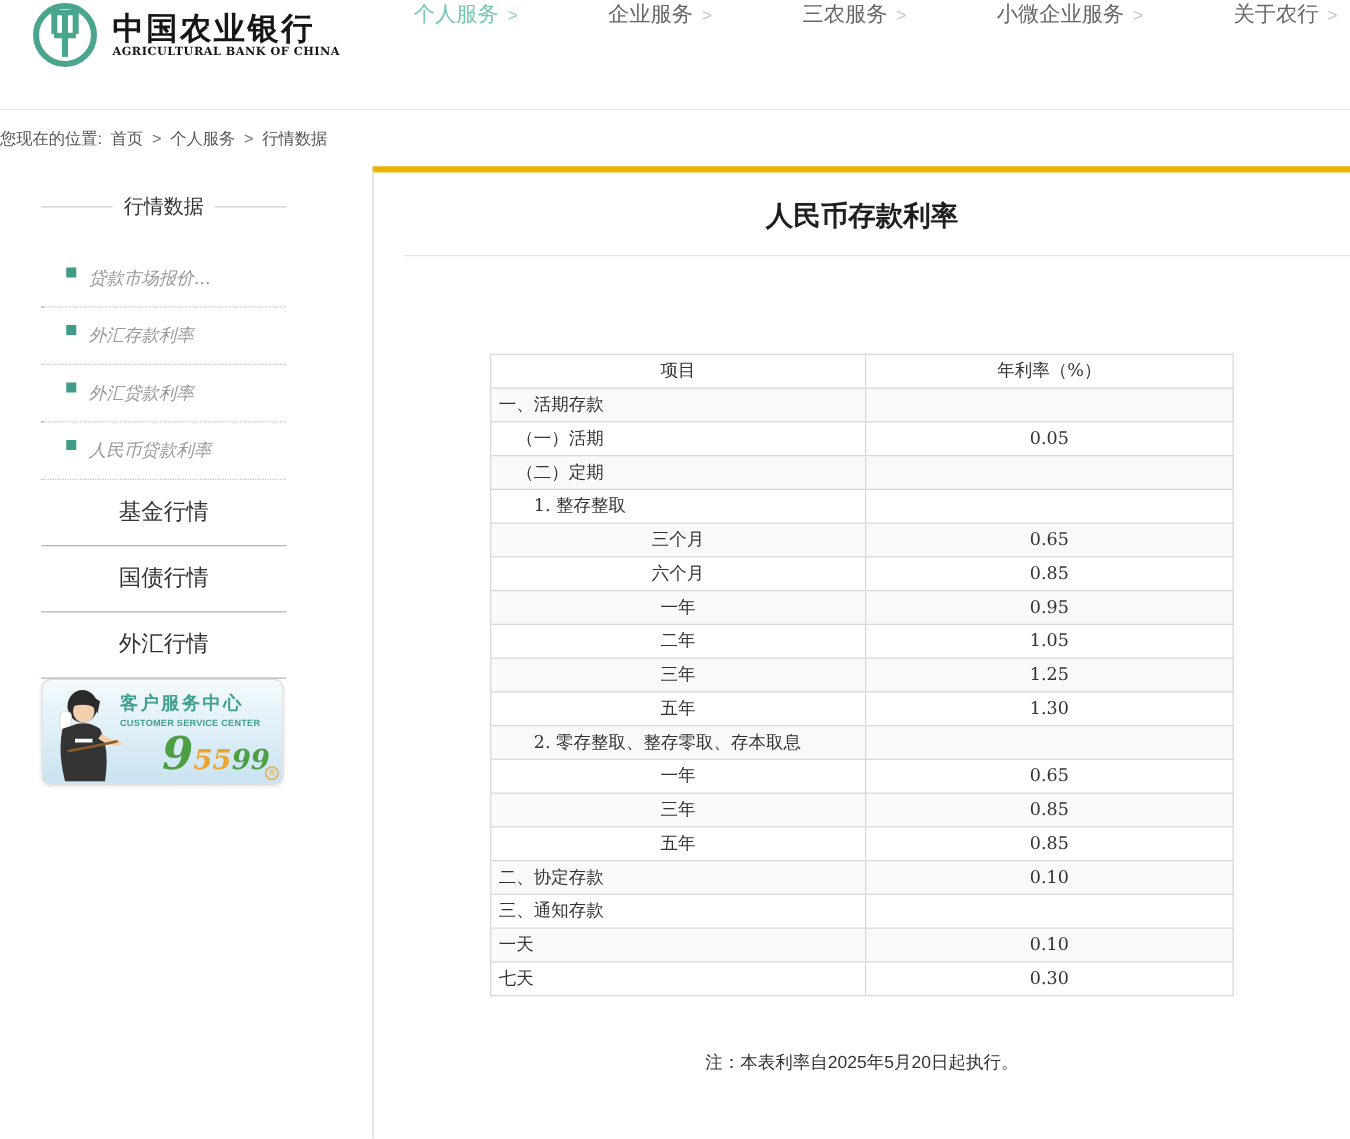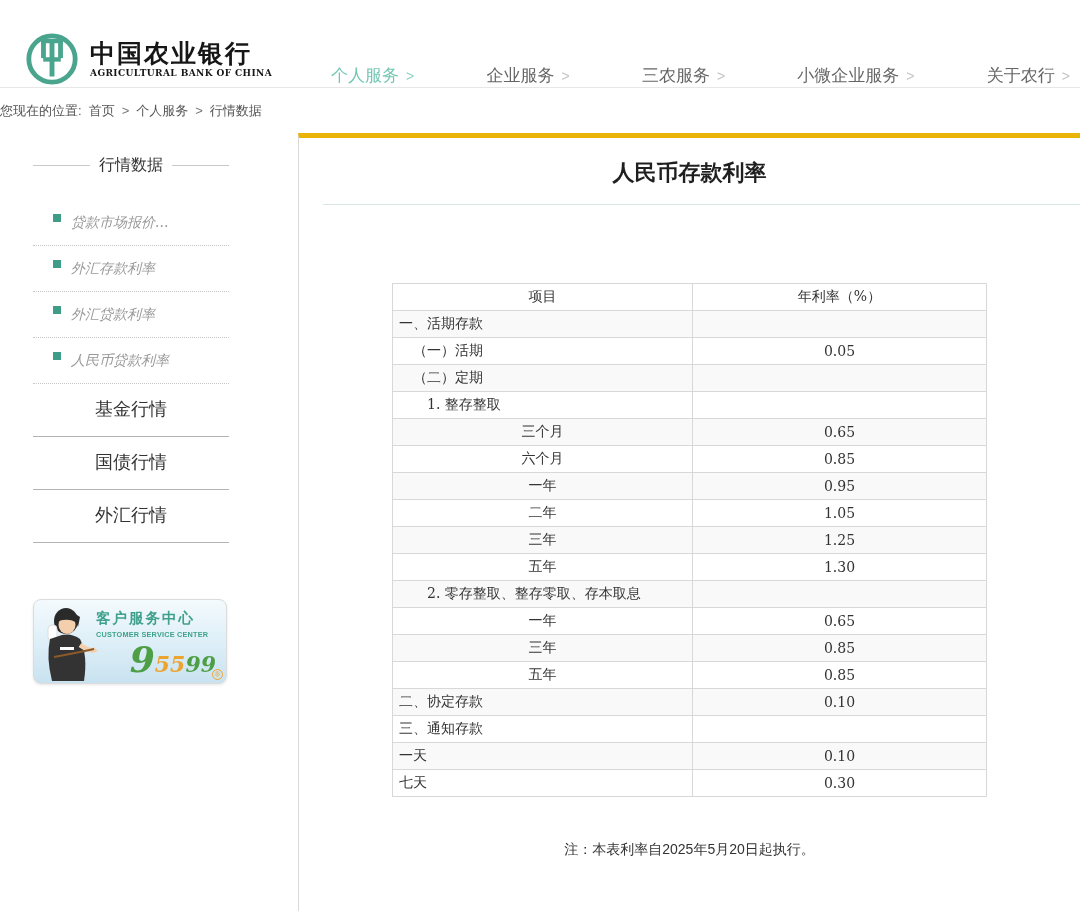--- a/index.html
+++ b/index.html
@@ -1,20 +1,20 @@
 <!DOCTYPE html>
 <html><head>
 <meta charset="utf-8">
 <style>
   * { margin:0; padding:0; box-sizing:border-box; }
   html,body { width:1080px; height:911px; overflow:hidden; background:#fff;
     font-family:"Liberation Sans", sans-serif; }
 
   
-  .header { height:88px; display:flex; align-items:flex-end; padding-left:24px;
+  .header { height:88px; display:flex; align-items:flex-start; padding-left:24px;
     border-bottom:1px solid #e7e7e7; background:#fff; }
   .logo { display:flex; align-items:center; gap:10px; width:252px; flex:none; cursor:pointer; }
   .logo-text { display:flex; flex-direction:column; }
   .logo-cn { font-family:"DejaVu Serif", serif; font-weight:bold; font-size:25px;
     color:#161616; letter-spacing:2px; line-height:1.15; white-space:nowrap; }
   .logo-en { font-family:"DejaVu Serif", serif; font-weight:bold; font-size:9px;
     color:#161616; letter-spacing:.4px; white-space:nowrap; }
   .nav { flex:1; display:flex; justify-content:space-between; align-items:center;
     padding:0 10px 0 55px; }
   .nav-item { font-size:17px; color:#666; cursor:pointer; display:flex;
@@ -40,21 +40,21 @@
   .section-active { text-align:center; font-size:18px; font-weight:bold; color:#222;
     padding:8px 0 22px; border-bottom:1px solid #b3b3b3; margin-bottom:10px; cursor:pointer; }
   .side-link { display:flex; gap:10px; font-size:14px; color:#999;
     font-family:"DejaVu Serif", serif; padding:14px 0 13px 20px;
     border-bottom:1px dotted #c6c6c6; cursor:pointer;font-style:italic; }
   .side-link .sq { width:8px; height:8px; background:#3f9c87; flex:none; }
   .side-section { text-align:center; font-size:18px; color:#333; padding:13px 0 15px;
     border-bottom:1px solid #b3b3b3; cursor:pointer; }
 
   
-  .banner { margin-top:56px; width:194px; height:85px; border-radius:8px;
+  .banner { width:194px; height:85px; border-radius:8px;
     border:1px solid #dcdcdc; background:linear-gradient(180deg,#f4fafd 0%,#dceef7 55%,#c9e2f0 100%);
     position:relative; overflow:hidden; cursor:pointer;
     box-shadow:0 1px 3px rgba(0,0,0,.10); }
   .banner svg.agent { position:absolute; left:2px; bottom:0; }
   .banner-txt { position:absolute; left:62px; top:9px; }
   .banner-cn { color:#3fa18c; font-weight:bold; font-size:14.5px; letter-spacing:2px;
     white-space:nowrap; }
   .banner-en { color:#3fa18c; font-size:7.3px; letter-spacing:.2px; white-space:nowrap;
     margin-top:2px; font-weight:bold; }
   .banner-phone { position:absolute; right:10px; bottom:6px; font-family:"DejaVu Serif",serif;

